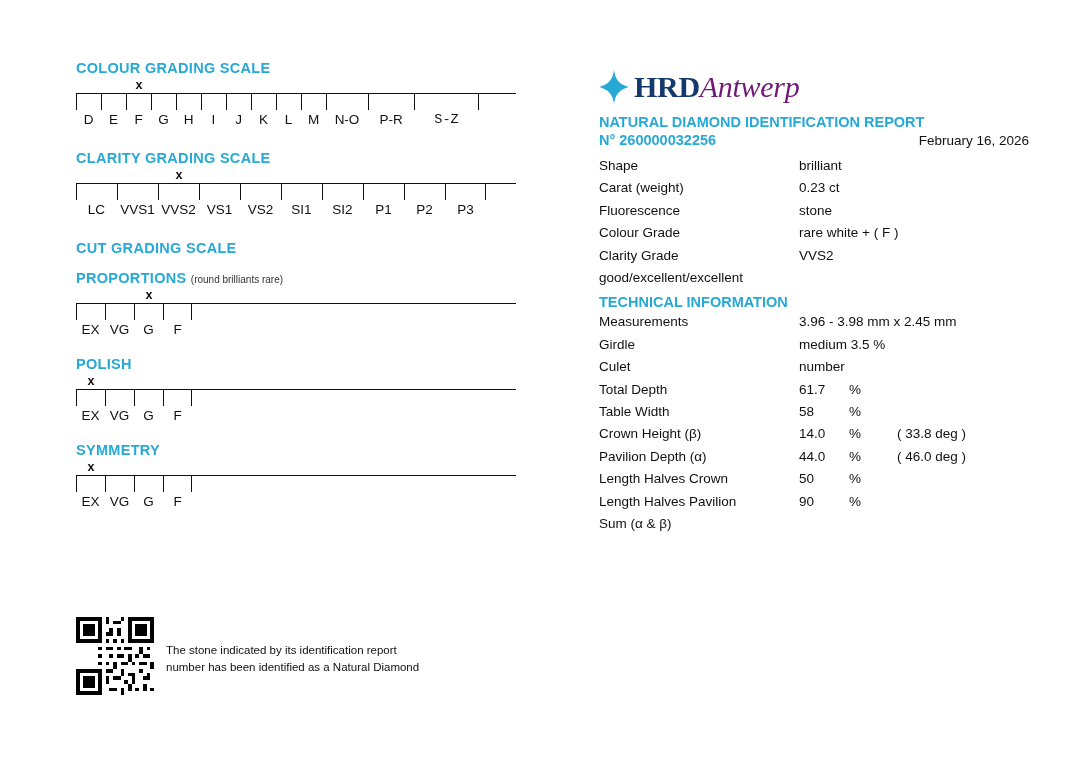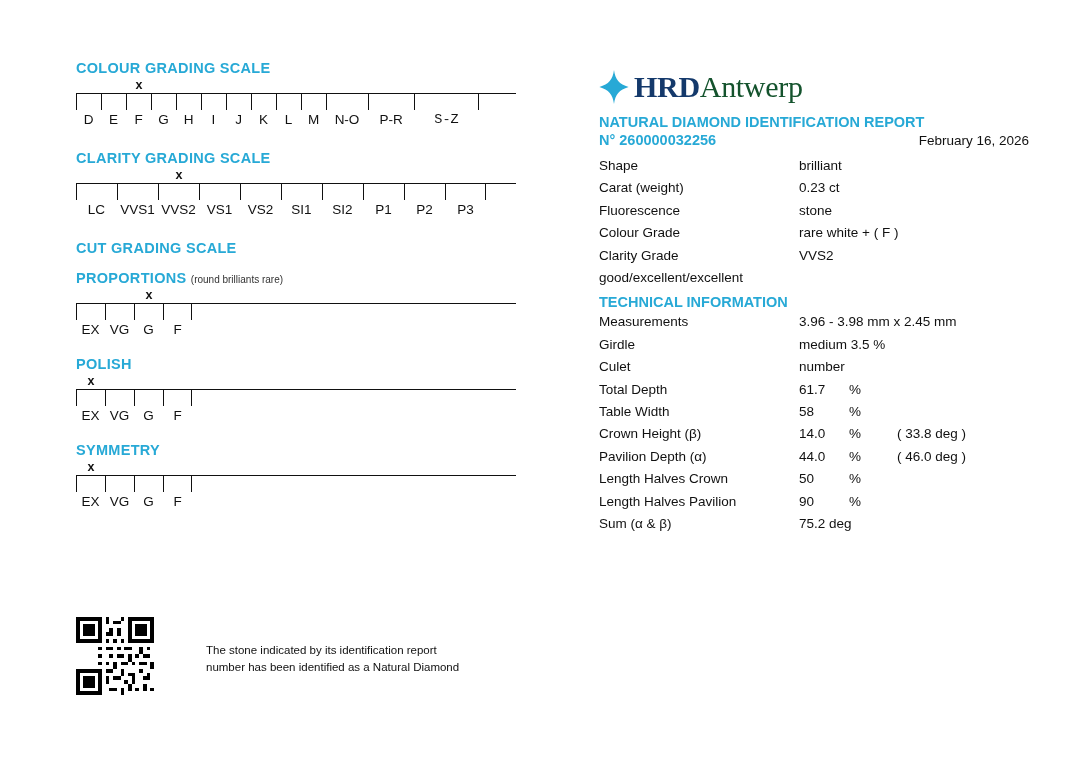--- a/index.html
+++ b/index.html
@@ -101,21 +101,21 @@
     flex: none;
   }
   .logo-text {
     font-family: "Liberation Serif", serif;
     font-size: 30px;
     letter-spacing: -0.3px;
     color: #1b3a68;
     white-space: nowrap;
   }
   .logo-text .hrd { font-weight: bold; color: #14396b; }
-  .logo-text .antwerp { color: #14532d; }
+  .logo-text .antwerp { color: #701a75; font-style: italic; }
 
   .report-title {
     color: #27a9d6;
     font-size: 14.5px;
     font-weight: bold;
     margin: 4px 0 2px 0;
   }
   .report-no-row {
     display: flex;
     justify-content: space-between;
@@ -155,21 +155,20 @@
     min-width: 50px;
   }
 
   
   .footer {
     position: absolute;
     left: 76px;
     top: 617px;
     display: flex;
     align-items: flex-start;
-    gap: 40px;
   }
   .qr {
     width: 78px;
     height: 78px;
     flex: none;
   }
   .footer-text {
     margin-left: 12px;
     margin-top: 25px;
     font-size: 11.5px;
@@ -396,21 +395,20 @@
         <div class="spec-row">
           <div class="spec-label">Length Halves Crown</div>
           <div class="spec-value"><span class="num">50</span><span class="unit">%</span></div>
         </div>
         <div class="spec-row">
           <div class="spec-label">Length Halves Pavilion</div>
           <div class="spec-value"><span class="num">90</span><span class="unit">%</span></div>
         </div>
         <div class="spec-row">
           <div class="spec-label">Sum (α &amp; β)</div>
-          <div class="spec-value"><span class="">75.2 deg</span></div>
         </div>
       </div>
   </div>
 
   <div class="footer">
     <svg class="qr" viewBox="0 0 21 21" shape-rendering="crispEdges">
       <rect width="21" height="21" fill="#ffffff"></rect>
       <g fill="#000000">
 
         <rect x="0" y="0" width="7" height="1"></rect>

